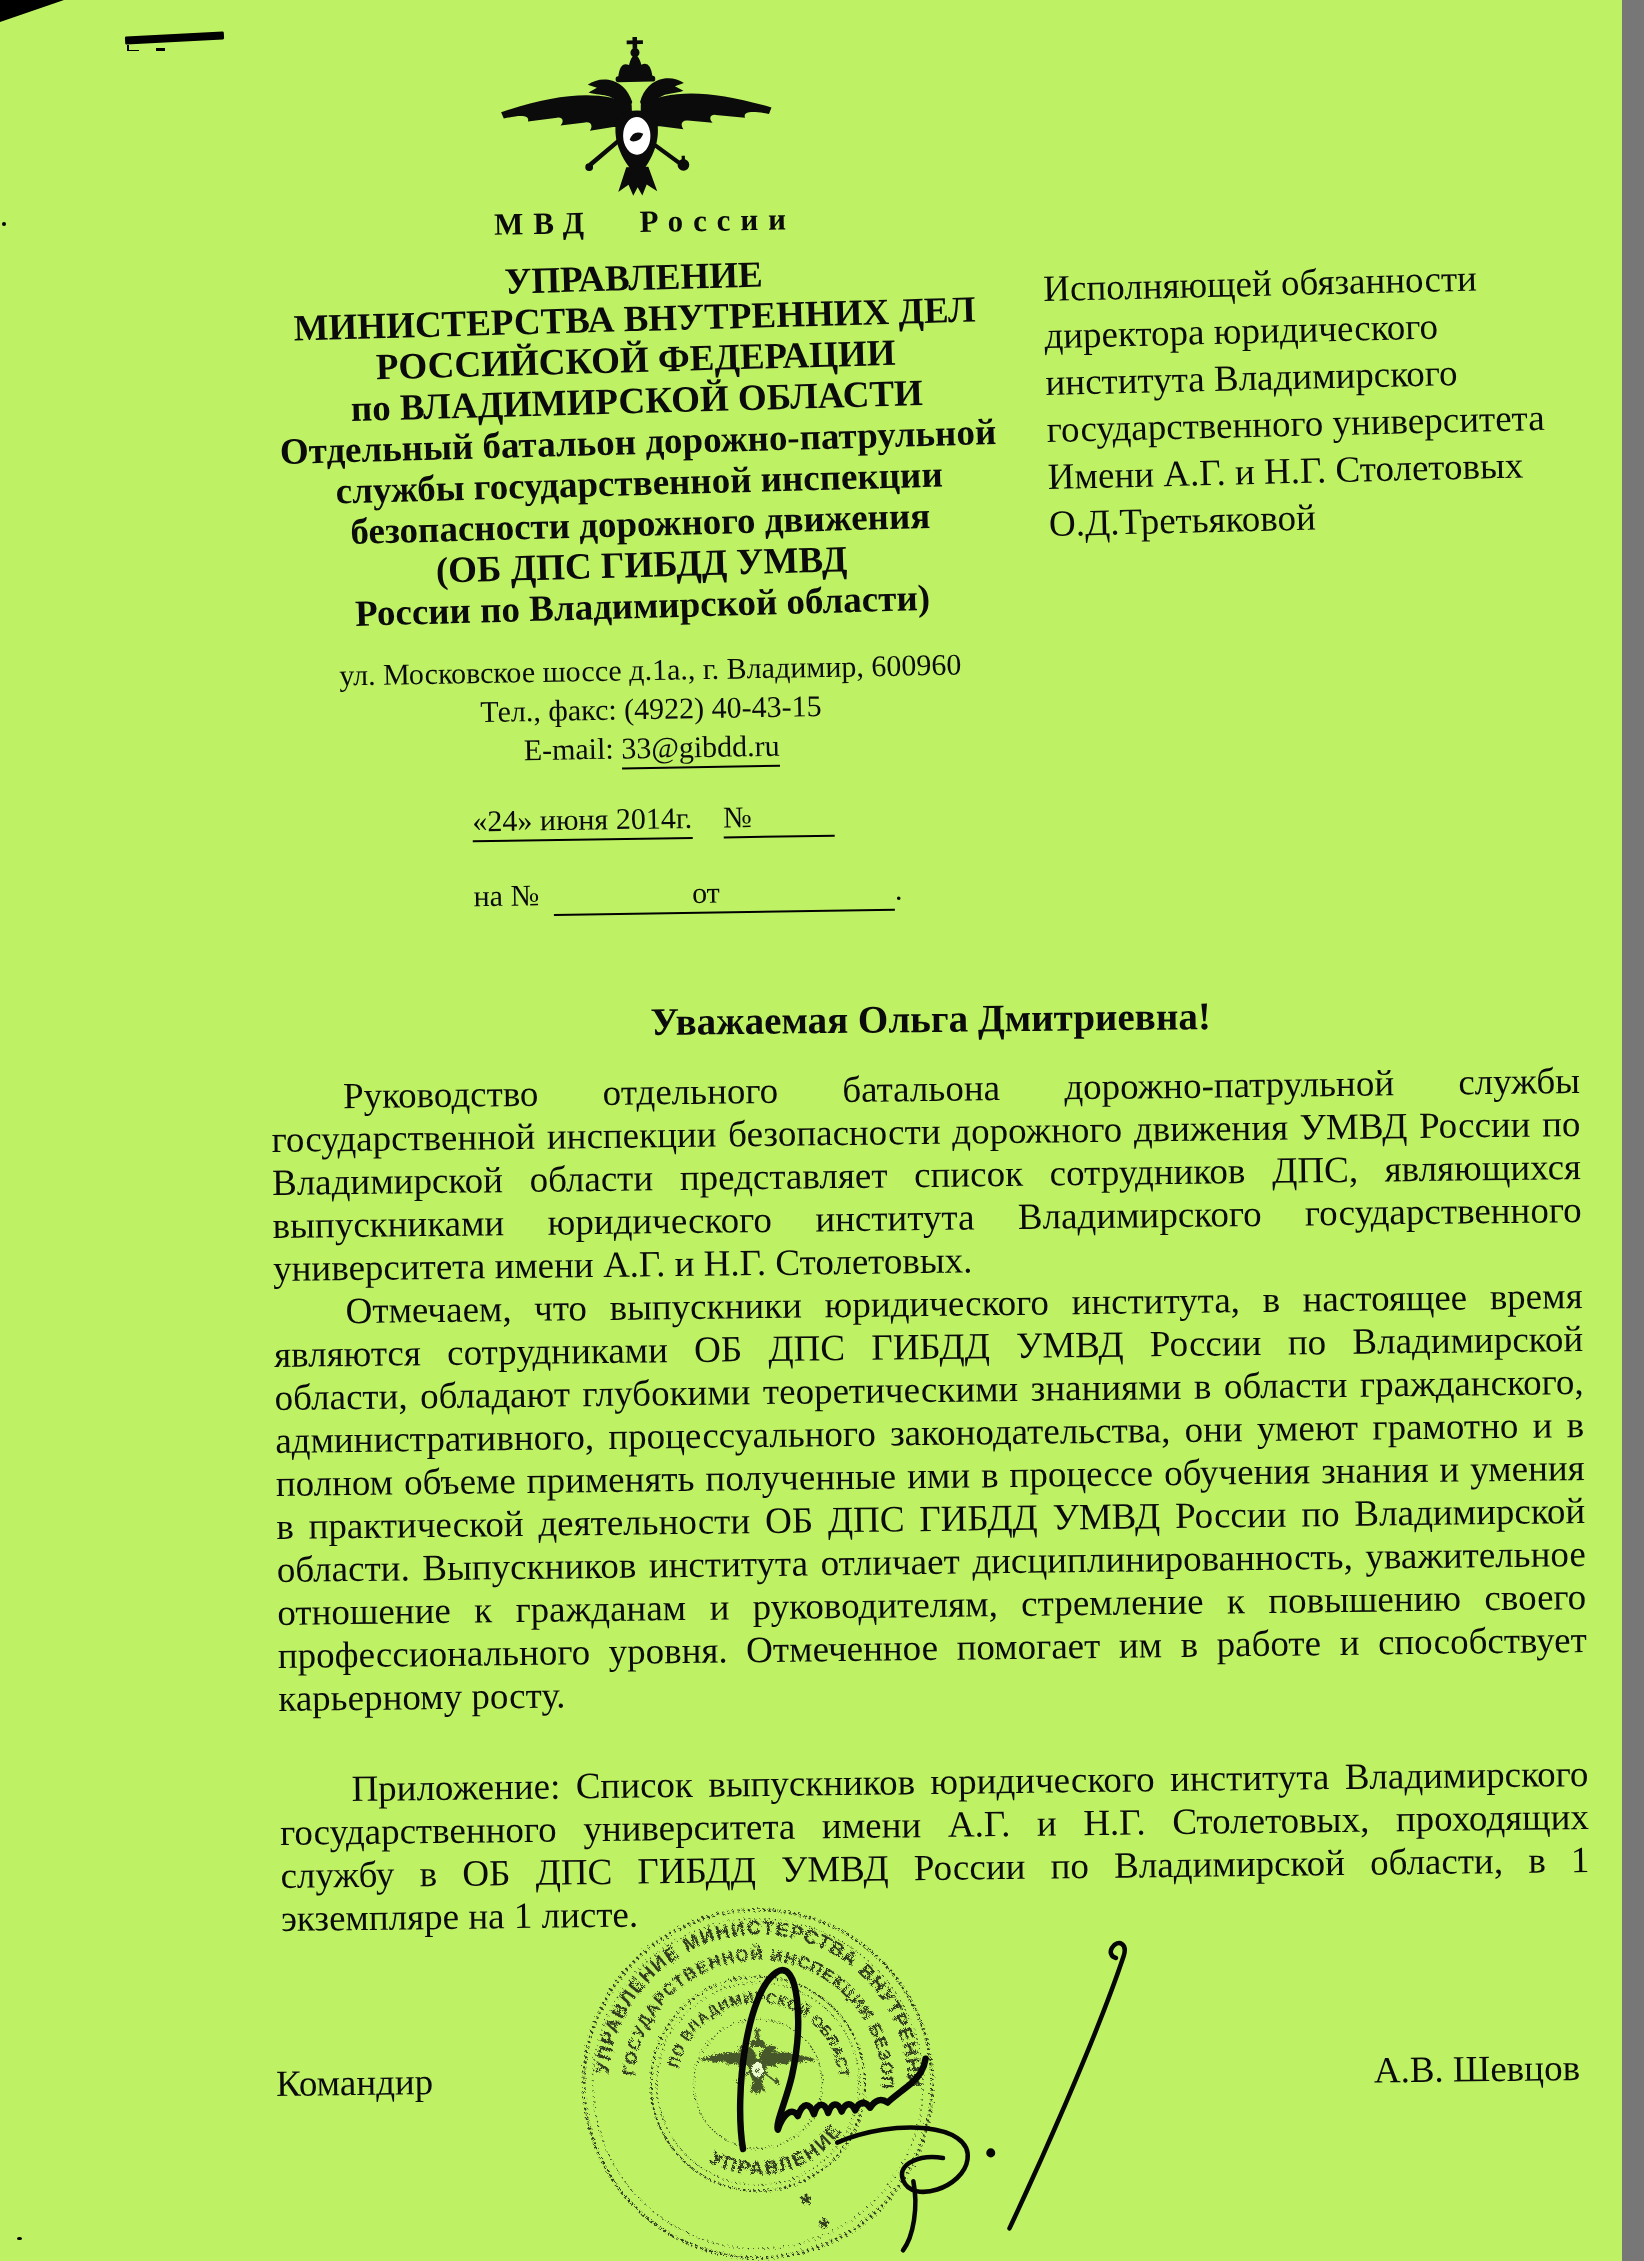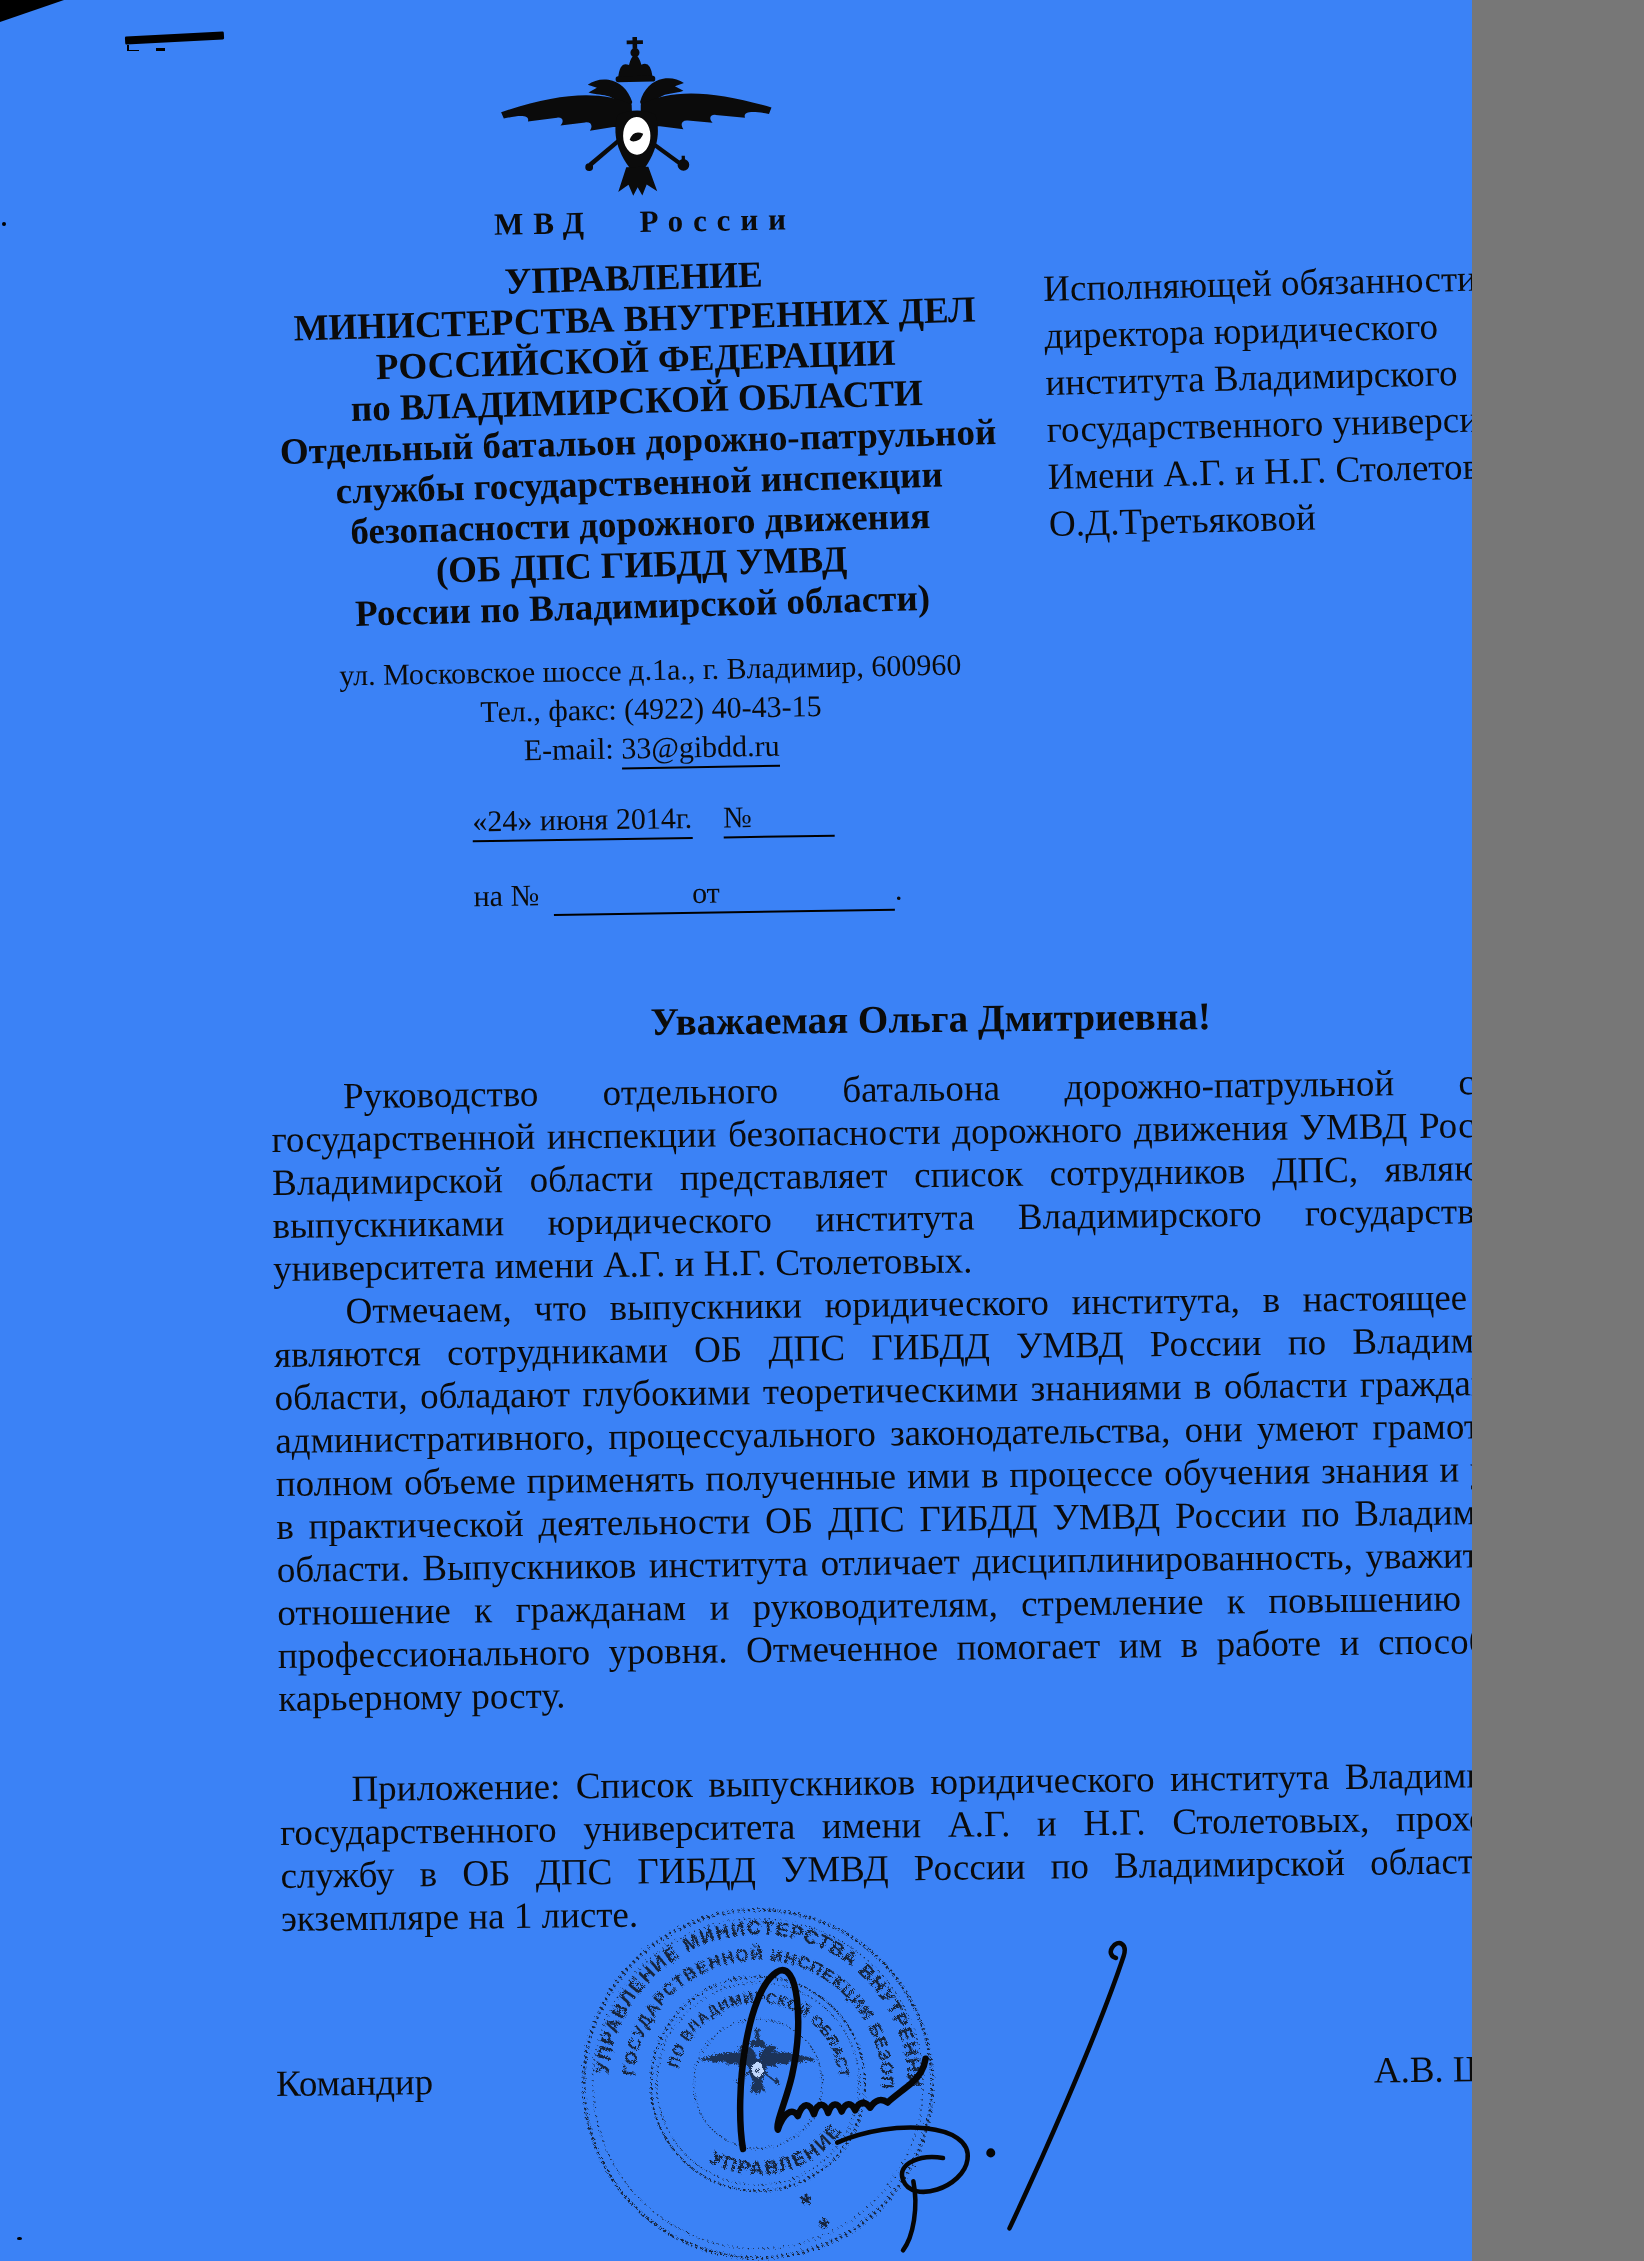--- a/index.html
+++ b/index.html
@@ -1,17 +1,17 @@
 <!DOCTYPE html>
 <html lang="ru" style="font-size:10.3px"><head>
 <meta charset="utf-8">
 <style>
   html,body{margin:0;padding:0;background:#777;}
   .page{
-    position:relative;width:1472px;height:2261px;background:#3b82f6;
+    position:relative;width:1622px;height:2261px;background:#bef264;
     overflow:hidden;font-family:"Liberation Serif","DejaVu Serif",serif;color:#0b0b0b;
   }
   
   .corner-artifact{position:absolute;left:0;top:0;width:64px;height:22px;background:#000;
     clip-path:polygon(0 0,100% 0,0 100%);}
   .bar-artifact{position:absolute;left:125px;top:34px;width:99px;height:7.7px;background:#000;
     transform:rotate(-3deg);border-radius:1.3px;}
   .bar-hook{position:absolute;left:127px;top:45px;width:9.7px;height:5.2px;
     border-left:2.6px solid #000;border-bottom:1.9px solid #000;}
   .bar-tick{position:absolute;left:156px;top:48px;width:9px;height:2.6px;background:#000;}

